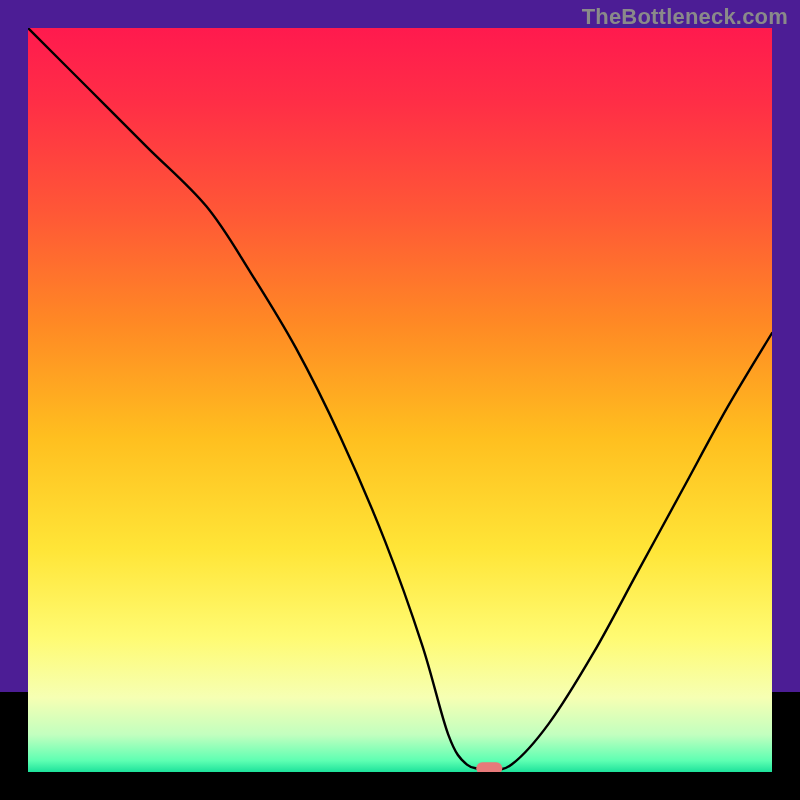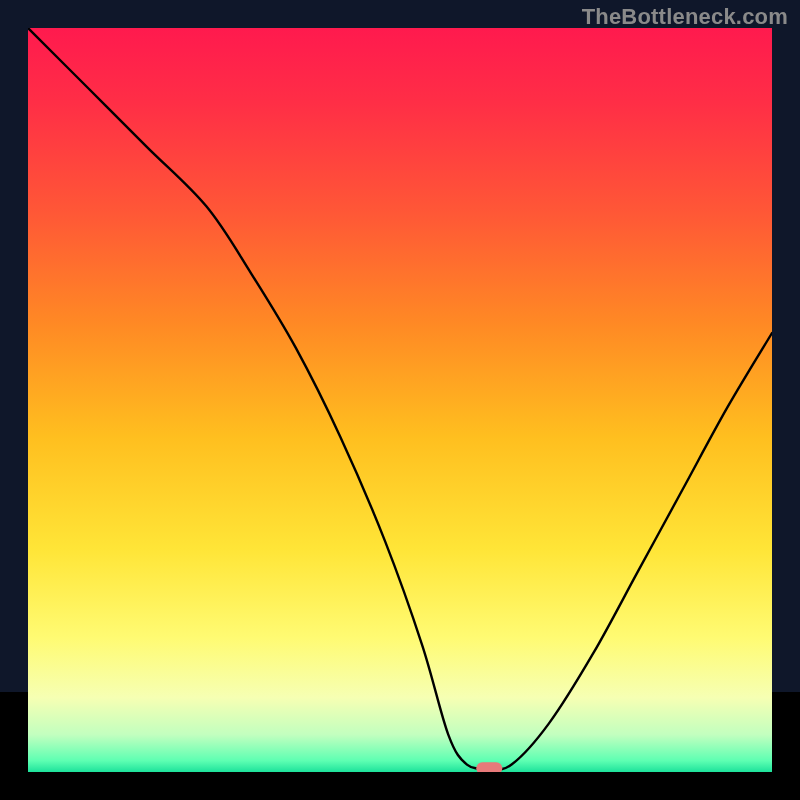--- a/index.html
+++ b/index.html
@@ -9,21 +9,21 @@
     height: 800px;
     background: #000;
     overflow: hidden;
   }
   .frame {
     position: absolute;
     left: 0;
     top: 0;
     width: 800px;
     height: 692px;
-    background: #0f172a;
+    background: #4c1d95;
     text-decoration: underline;
   }
   .watermark {
     position: absolute;
     top: 4px;
     right: 12px;
     font-family: Arial, Helvetica, sans-serif;
     font-size: 22px;
     font-weight: 600;
     color: #8a8a8a;

